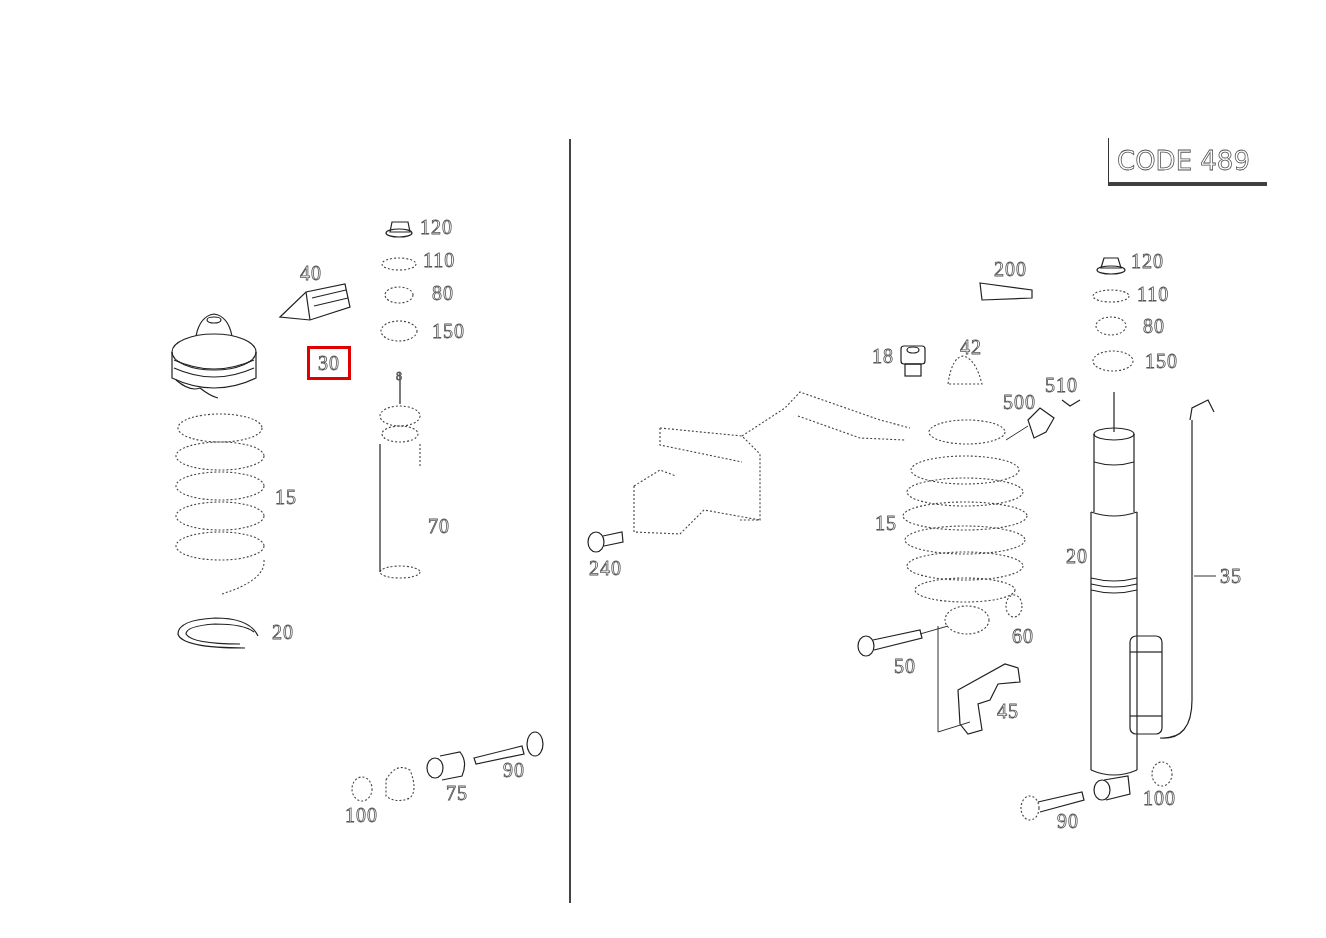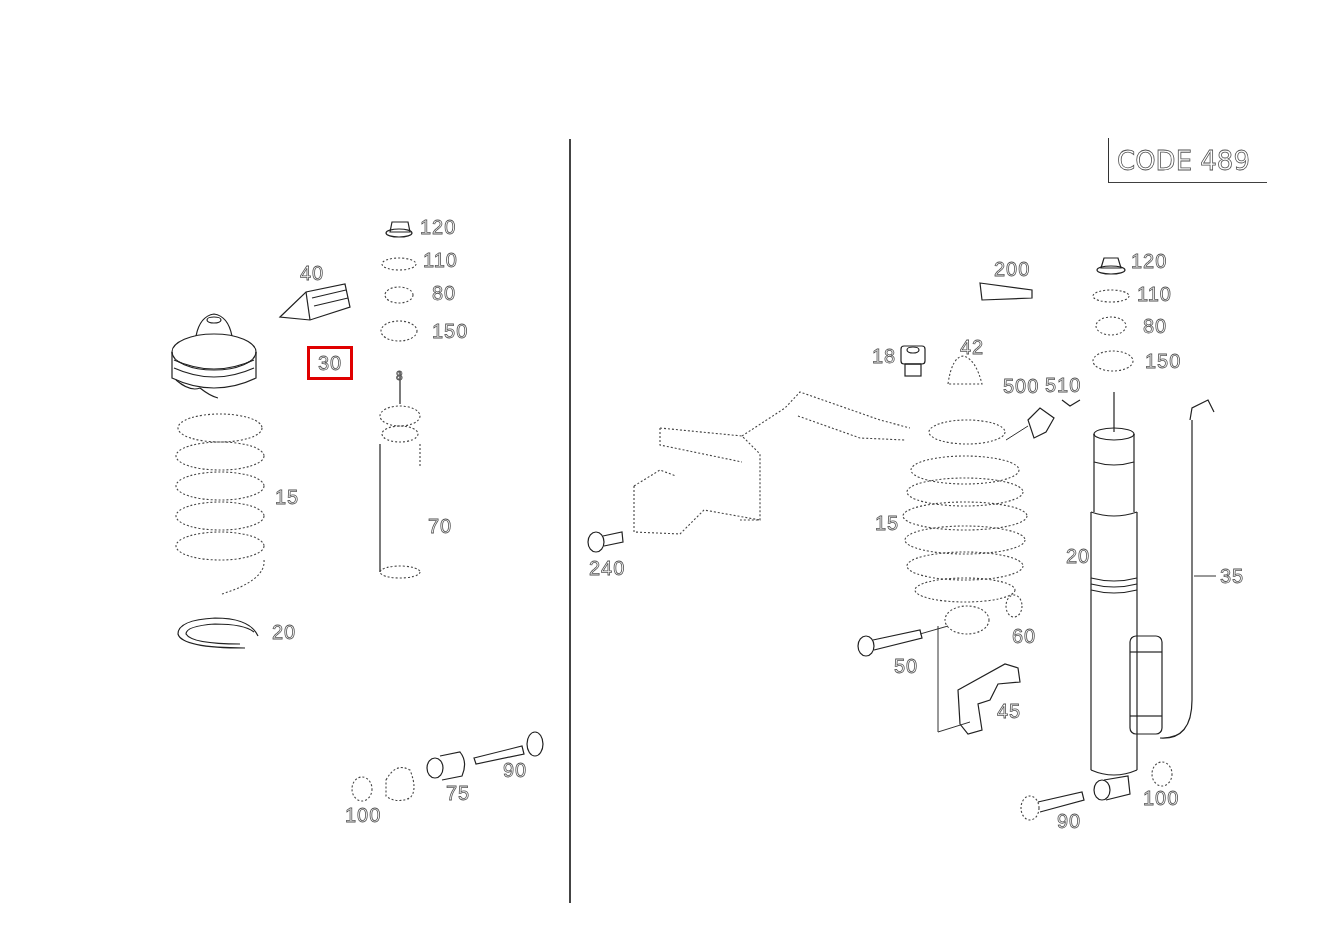--- a/index.html
+++ b/index.html
@@ -1,24 +1,24 @@
 <!DOCTYPE html>
 <html><head>
 <meta charset="utf-8">
 <style>
   html, body { margin: 0; padding: 0; background: #ffffff; }
   body { width: 1326px; height: 938px; position: relative; overflow: hidden;
          font-family: "DejaVu Sans", sans-serif; }
   #diagram { position: absolute; left: 0; top: 0; width: 1326px; height: 938px; }
-  .callout { position: absolute; font-family: Liberation Sans, sans-serif; font-size: 20px;
+  .callout { position: absolute; font-family: Liberation Serif, serif; font-size: 20px;
              color: #fff; -webkit-text-stroke: 0.8px #555; letter-spacing: 1px;
              cursor: pointer; line-height: 1; }
   .callout.highlight { outline: 3px solid #e00000; outline-offset: 2px; padding: 2px 6px; margin-left: 48px; }
   .code-box { position: absolute; left: 1108px; top: 138px; width: 158px; height: 44px;
-              border-left: 1px solid #333; border-bottom: 1px solid #404040; }
+              border-left: 1px solid #333; border-bottom: 4px solid #404040; }
   .code-label { position: absolute; left: 8px; top: 8px; font-size: 26px; color: #fff;
                 -webkit-text-stroke: 0.8px #555; letter-spacing: 0px; }
   .divider { position: absolute; left: 569px; top: 139px; width: 2px; height: 764px; background: #444; }
   svg .s { fill: none; stroke: #222; stroke-width: 1.2; }
   svg .d { fill: none; stroke: #444; stroke-width: 1.1; stroke-dasharray: 2 2; }
   svg .lead { fill: none; stroke: #333; stroke-width: 1; }
 </style>
 </head>
 <body>
 
@@ -203,21 +203,21 @@
 
   
   <span class="callout" style="left:994px;top:259px">200</span>
   <span class="callout" style="left:1131px;top:251px">120</span>
   <span class="callout" style="left:1137px;top:284px">110</span>
   <span class="callout" style="left:1143px;top:316px">80</span>
   <span class="callout" style="left:1145px;top:351px">150</span>
   <span class="callout" style="left:872px;top:346px">18</span>
   <span class="callout" style="left:960px;top:337px">42</span>
   <span class="callout" style="left:1045px;top:375px">510</span>
-  <span class="callout" style="left:1003px;top:376px">500</span>
+  <span class="callout" style="left:1003px;top:392px">500</span>
   <span class="callout" style="left:875px;top:513px">15</span>
   <span class="callout" style="left:589px;top:558px">240</span>
   <span class="callout" style="left:1066px;top:546px">20</span>
   <span class="callout" style="left:1220px;top:566px">35</span>
   <span class="callout" style="left:1012px;top:626px">60</span>
   <span class="callout" style="left:894px;top:656px">50</span>
   <span class="callout" style="left:997px;top:701px">45</span>
   <span class="callout" style="left:1143px;top:788px">100</span>
   <span class="callout" style="left:1057px;top:811px">90</span>
 </div>

